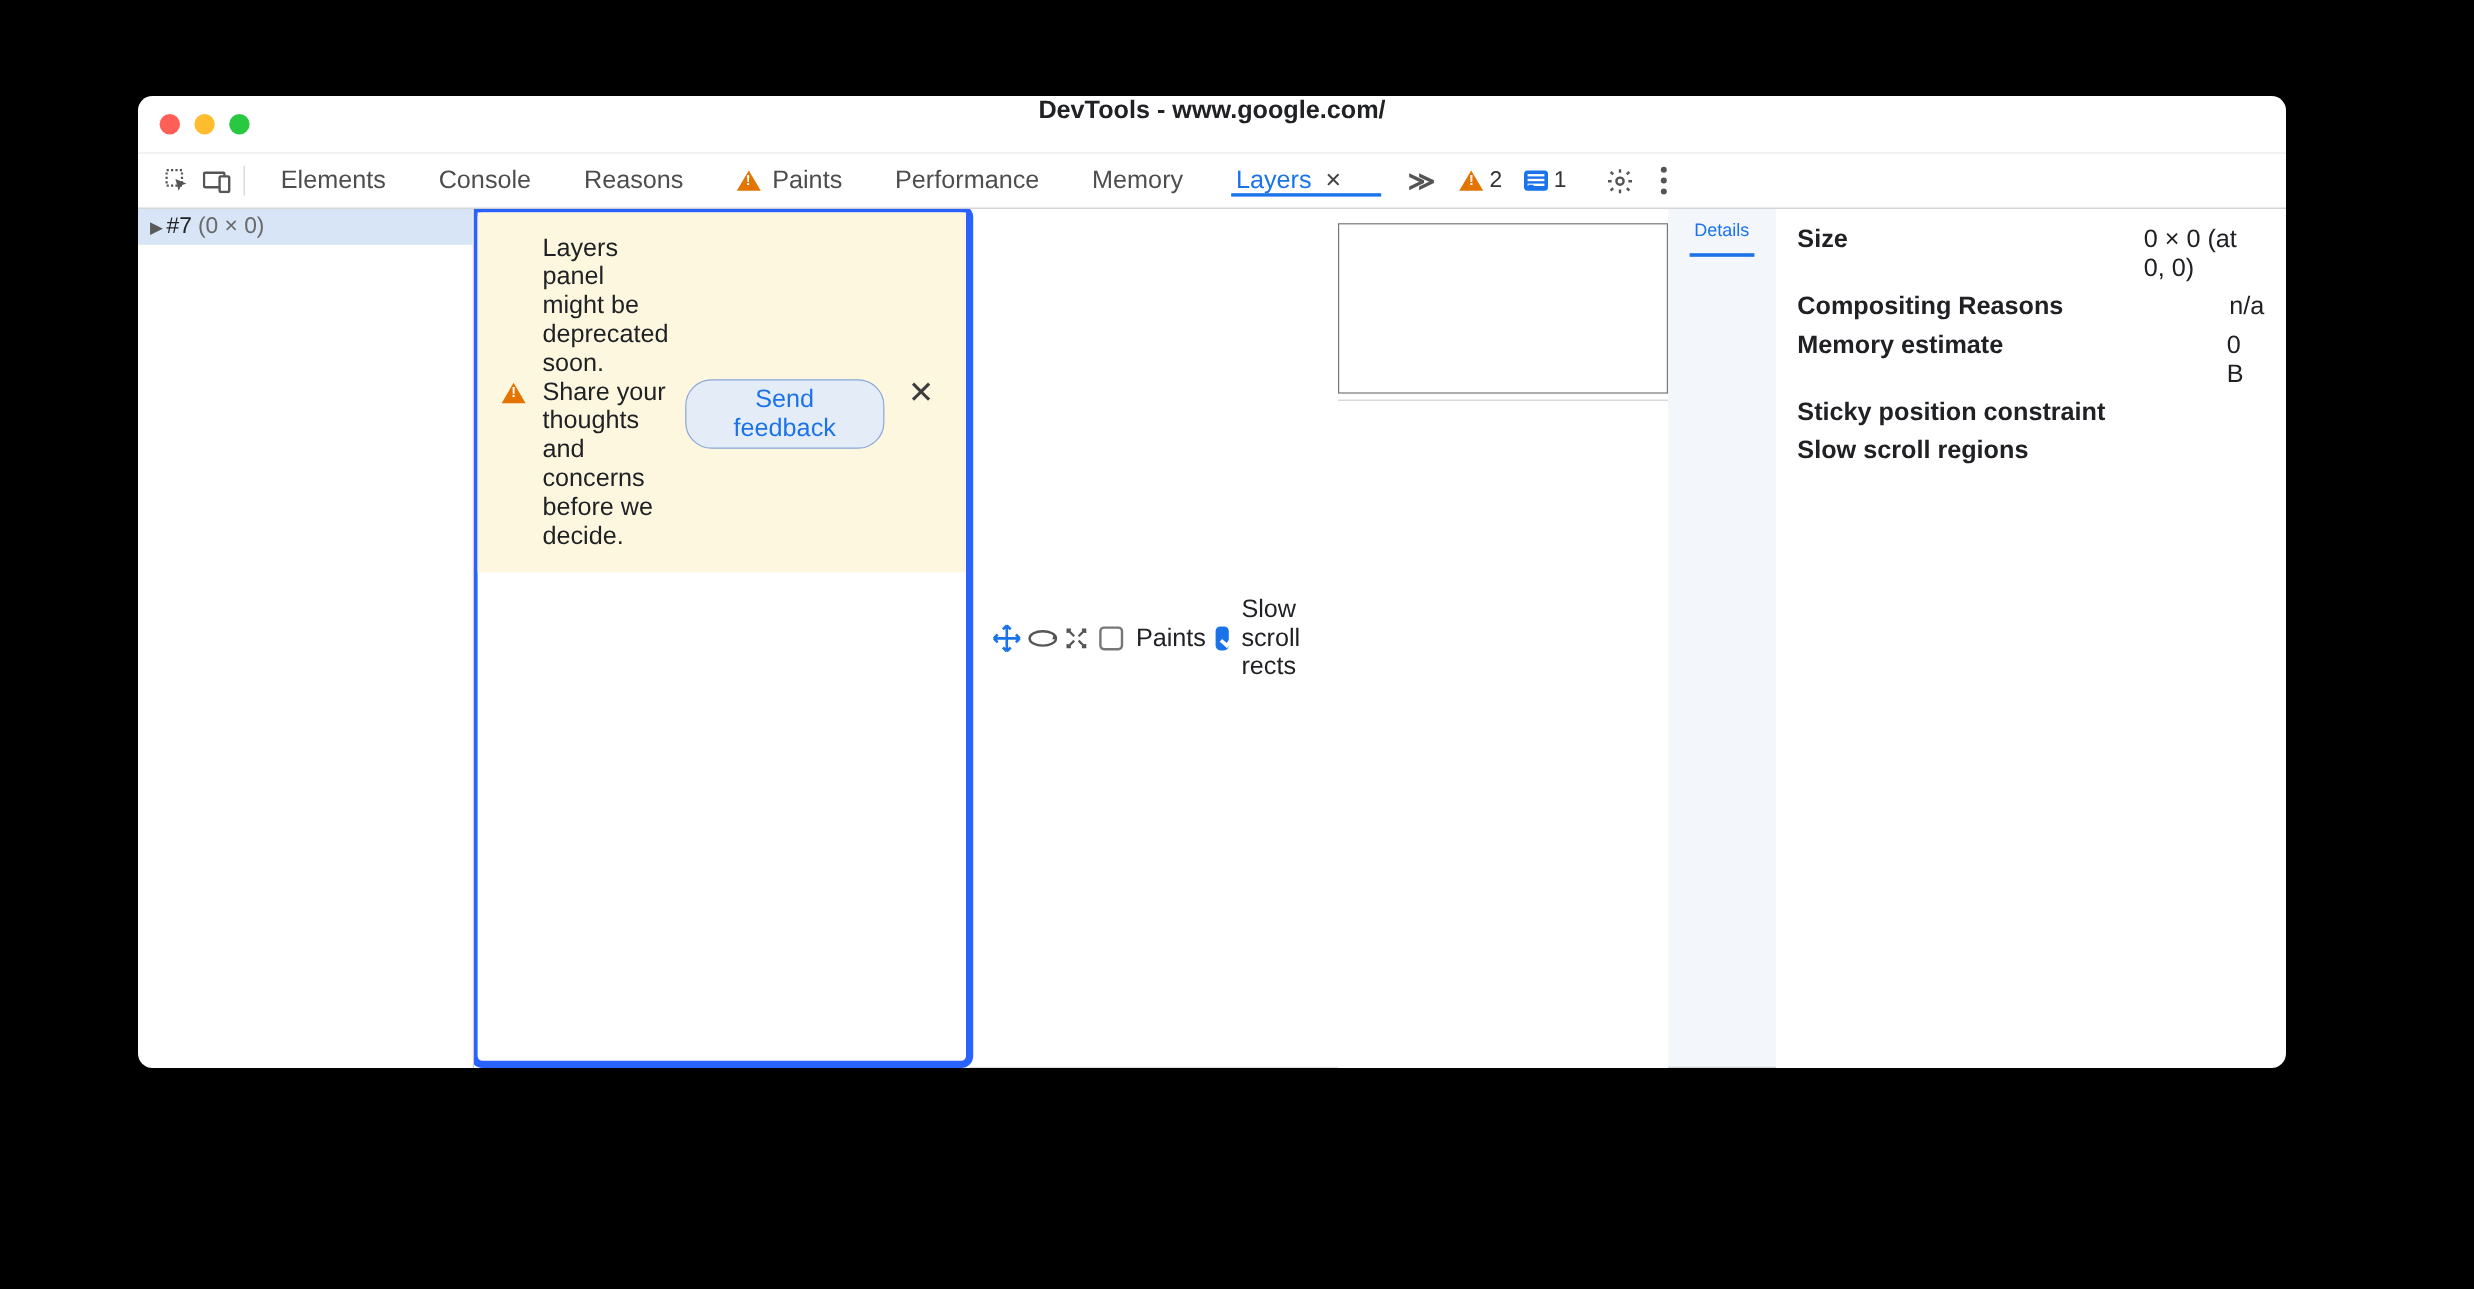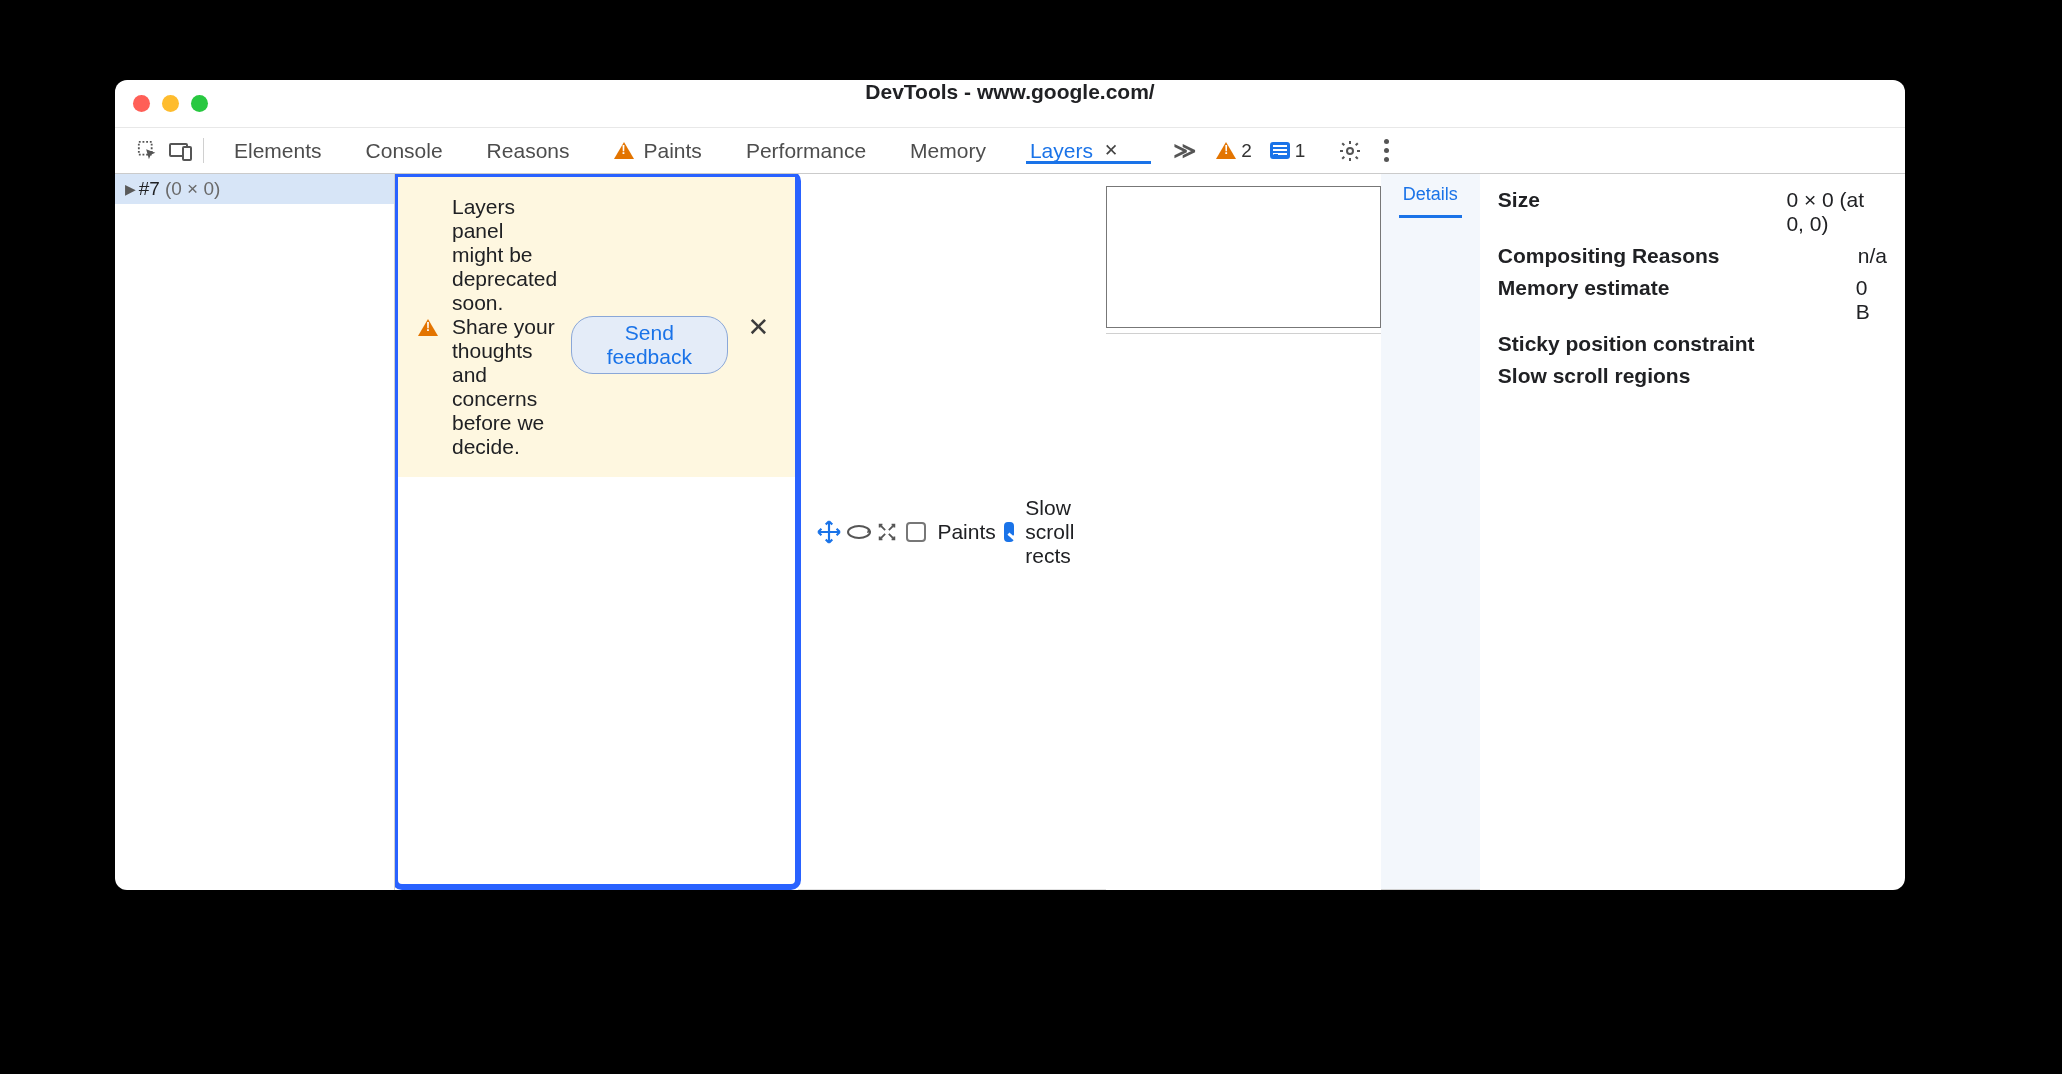--- a/index.html
+++ b/index.html
@@ -143,21 +143,21 @@
   input[type=checkbox]:checked::after{
     content:""; position:absolute; left:5px; top:1px; width:5px; height:11px;
     border:solid #fff; border-width:0 3px 3px 0; transform:rotate(40deg);
   }
   
   .canvas { height:160px; display:flex; align-items:flex-start; justify-content:center; padding-top:12px; border-bottom:1px solid #d0d0d0;}
   .layer-rect { width:275px; height:142px; border:1.5px solid #777; background:#fff;}
   
   .details-tabs { border-bottom:1px solid #d0d0d0; padding:0 18px; background:#f3f7fc;}
   .details-tab {
-    display:inline-block; font-size:18px; color:var(--blue);
+    display:inline-block; font-size:15px; color:var(--blue);
     padding:10px 4px; border-bottom:3px solid var(--blue); cursor:pointer;
   }
   
   .details-body { padding:10px 18px; font-size:21px; }
   .drow { display:flex; padding:4px 0; }
   .dlabel { width:360px; font-weight:700; }
   .dval { color:#202124; }
 </style>
 </head>
 <body>

